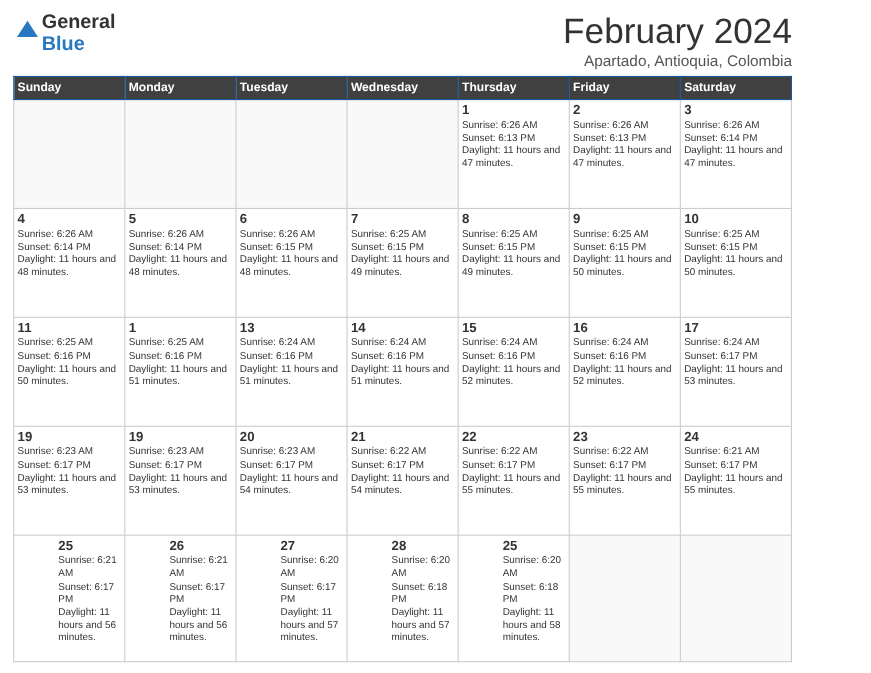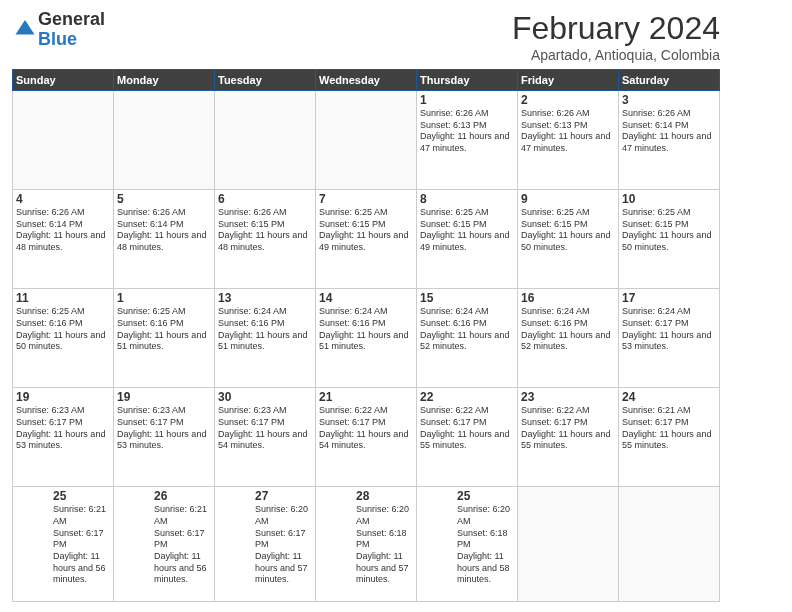--- a/index.html
+++ b/index.html
@@ -261,21 +261,21 @@
 Sunset: 6:17 PM
 Daylight: 11 hours and 53 minutes.</div>
           </td>
           <td>
             <span class="day-num">19</span>
             <div class="day-info" style="white-space: pre-line;">Sunrise: 6:23 AM
 Sunset: 6:17 PM
 Daylight: 11 hours and 53 minutes.</div>
           </td>
           <td>
-            <span class="day-num">30</span>
+            <span class="day-num">20</span>
             <div class="day-info" style="white-space: pre-line;">Sunrise: 6:23 AM
 Sunset: 6:17 PM
 Daylight: 11 hours and 54 minutes.</div>
           </td>
           <td>
             <span class="day-num">21</span>
             <div class="day-info" style="white-space: pre-line;">Sunrise: 6:22 AM
 Sunset: 6:17 PM
 Daylight: 11 hours and 54 minutes.</div>
           </td>

